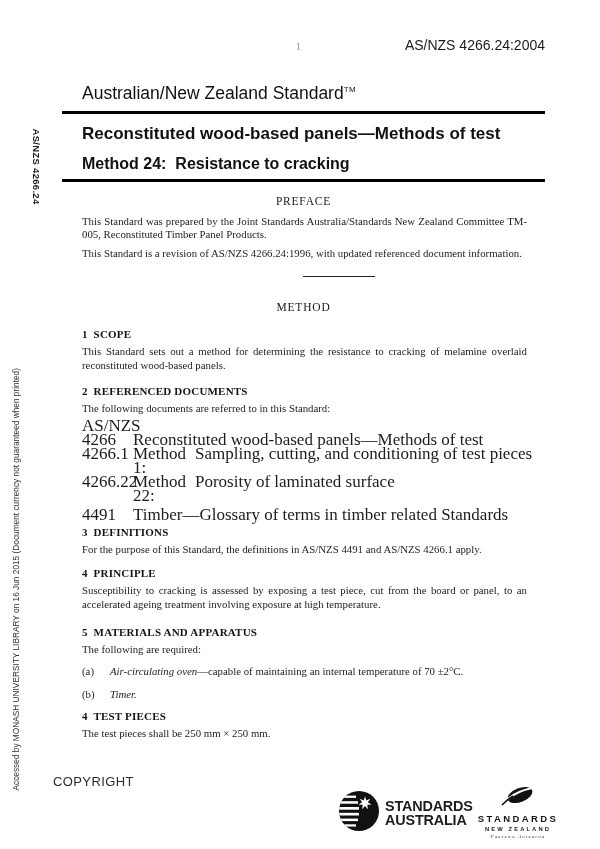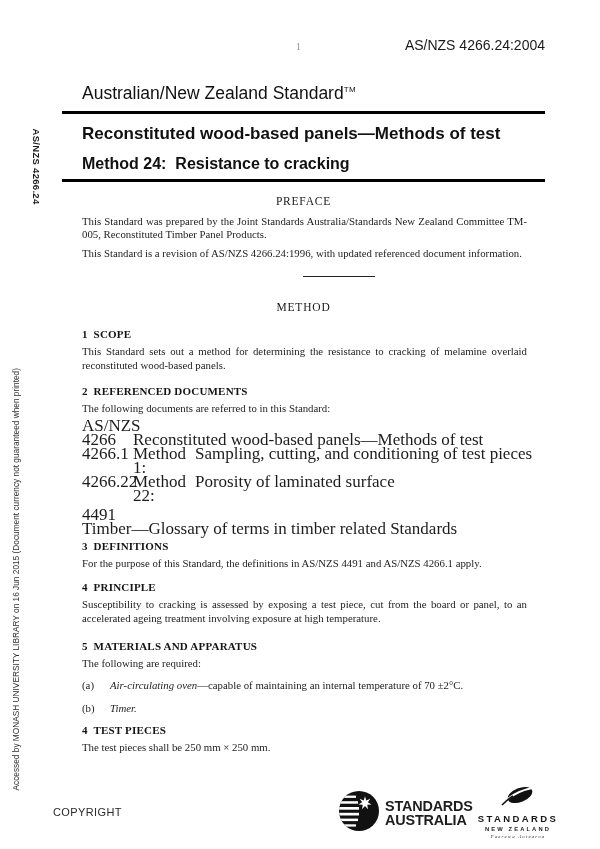--- a/index.html
+++ b/index.html
@@ -41,32 +41,32 @@
 
   .sec-head { margin-left:20px; margin-top:13px; font-weight:bold; font-size:11px; letter-spacing:0.2px;
     color:#141414; white-space:pre-wrap; }
   .sec-head.mt15 { margin-top:15px; }
   .sec-head.mt14 { margin-top:4px; }
   .sec-head.mt11 { margin-top:11px; }
   .sec-head.mt8  { margin-top:8px; }
 
   .docs { margin-left:20px; margin-top:3px; font-size:17px; color:#1c1c1c; }
   .doc-row { display:flex; line-height:14px; }
-  .doc-row.gap { margin-top:5px;flex-direction:column; }
+  .doc-row.gap { margin-top:5px; }
   .doc-num { width:51px; flex:none; }
   .doc-method { width:62px; flex:none; }
   .doc-name { flex:1; }
 
   .app-item { display:flex; margin-left:20px; margin-top:8px; font-size:10.8px; line-height:13.5px; }
   .app-item.b { margin-top:10px; }
   .app-label { width:28px; flex:none; }
 
   
-  .copyright { position:absolute; left:53px; top:806px; font-family:"Liberation Sans", sans-serif;
-    font-size:11px; letter-spacing:0.4px; color:#2a2a2a; }
+  .copyright { position:absolute; left:53px; top:774px; font-family:"Liberation Sans", sans-serif;
+    font-size:13px; letter-spacing:0.4px; color:#2a2a2a; }
   .sa-logo { position:absolute; left:338px; top:790px; display:flex; align-items:center; }
   .sa-text { margin-left:5px; font-family:"Liberation Sans", sans-serif; font-weight:bold;
     font-size:15.5px; line-height:14px; letter-spacing:-0.2px; color:#1d1d1d;
     transform:scaleX(0.93); transform-origin:left center; }
   .nz-logo { position:absolute; left:468px; top:784px; width:100px; display:flex; flex-direction:column;
     align-items:center; }
   .nz-standards { font-family:"Liberation Sans", sans-serif; font-weight:bold; font-size:9.5px;
     letter-spacing:2.4px; color:#161616; margin-top:1px; }
   .nz-newzealand { font-family:"Liberation Sans", sans-serif; font-weight:bold; font-size:5.8px;
     letter-spacing:2.1px; color:#1d1d1d; margin-top:2px; }

